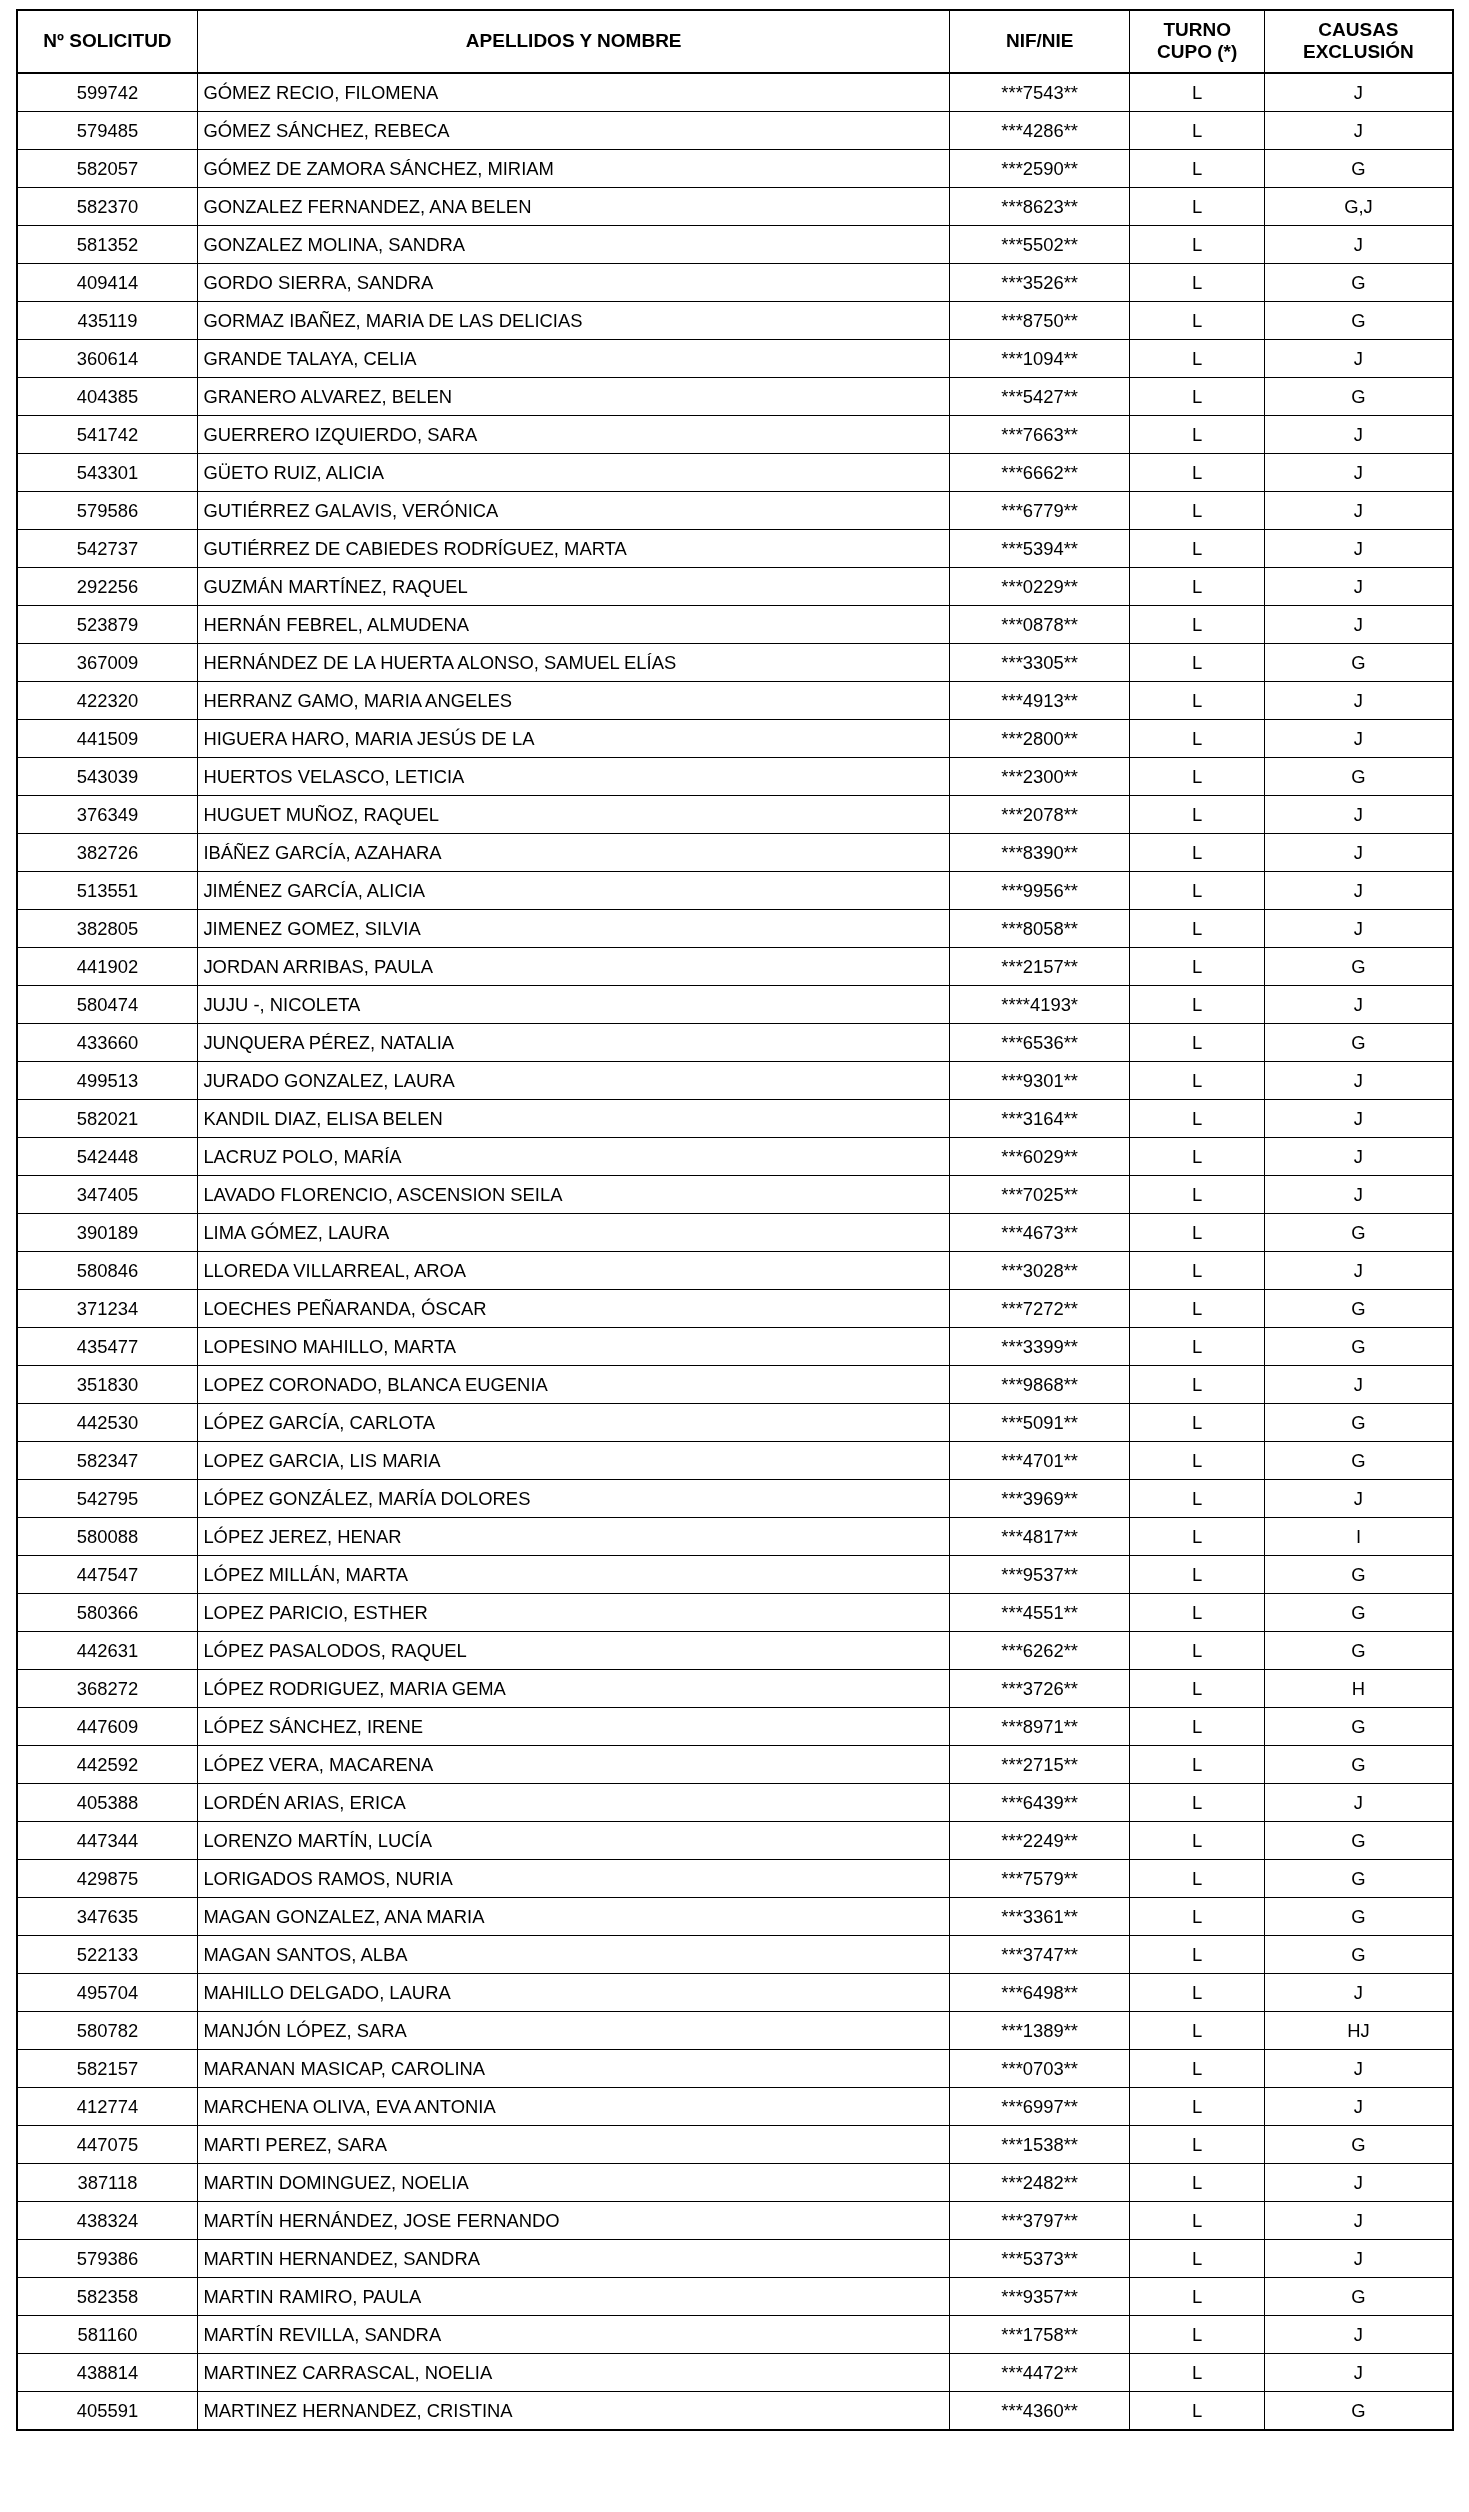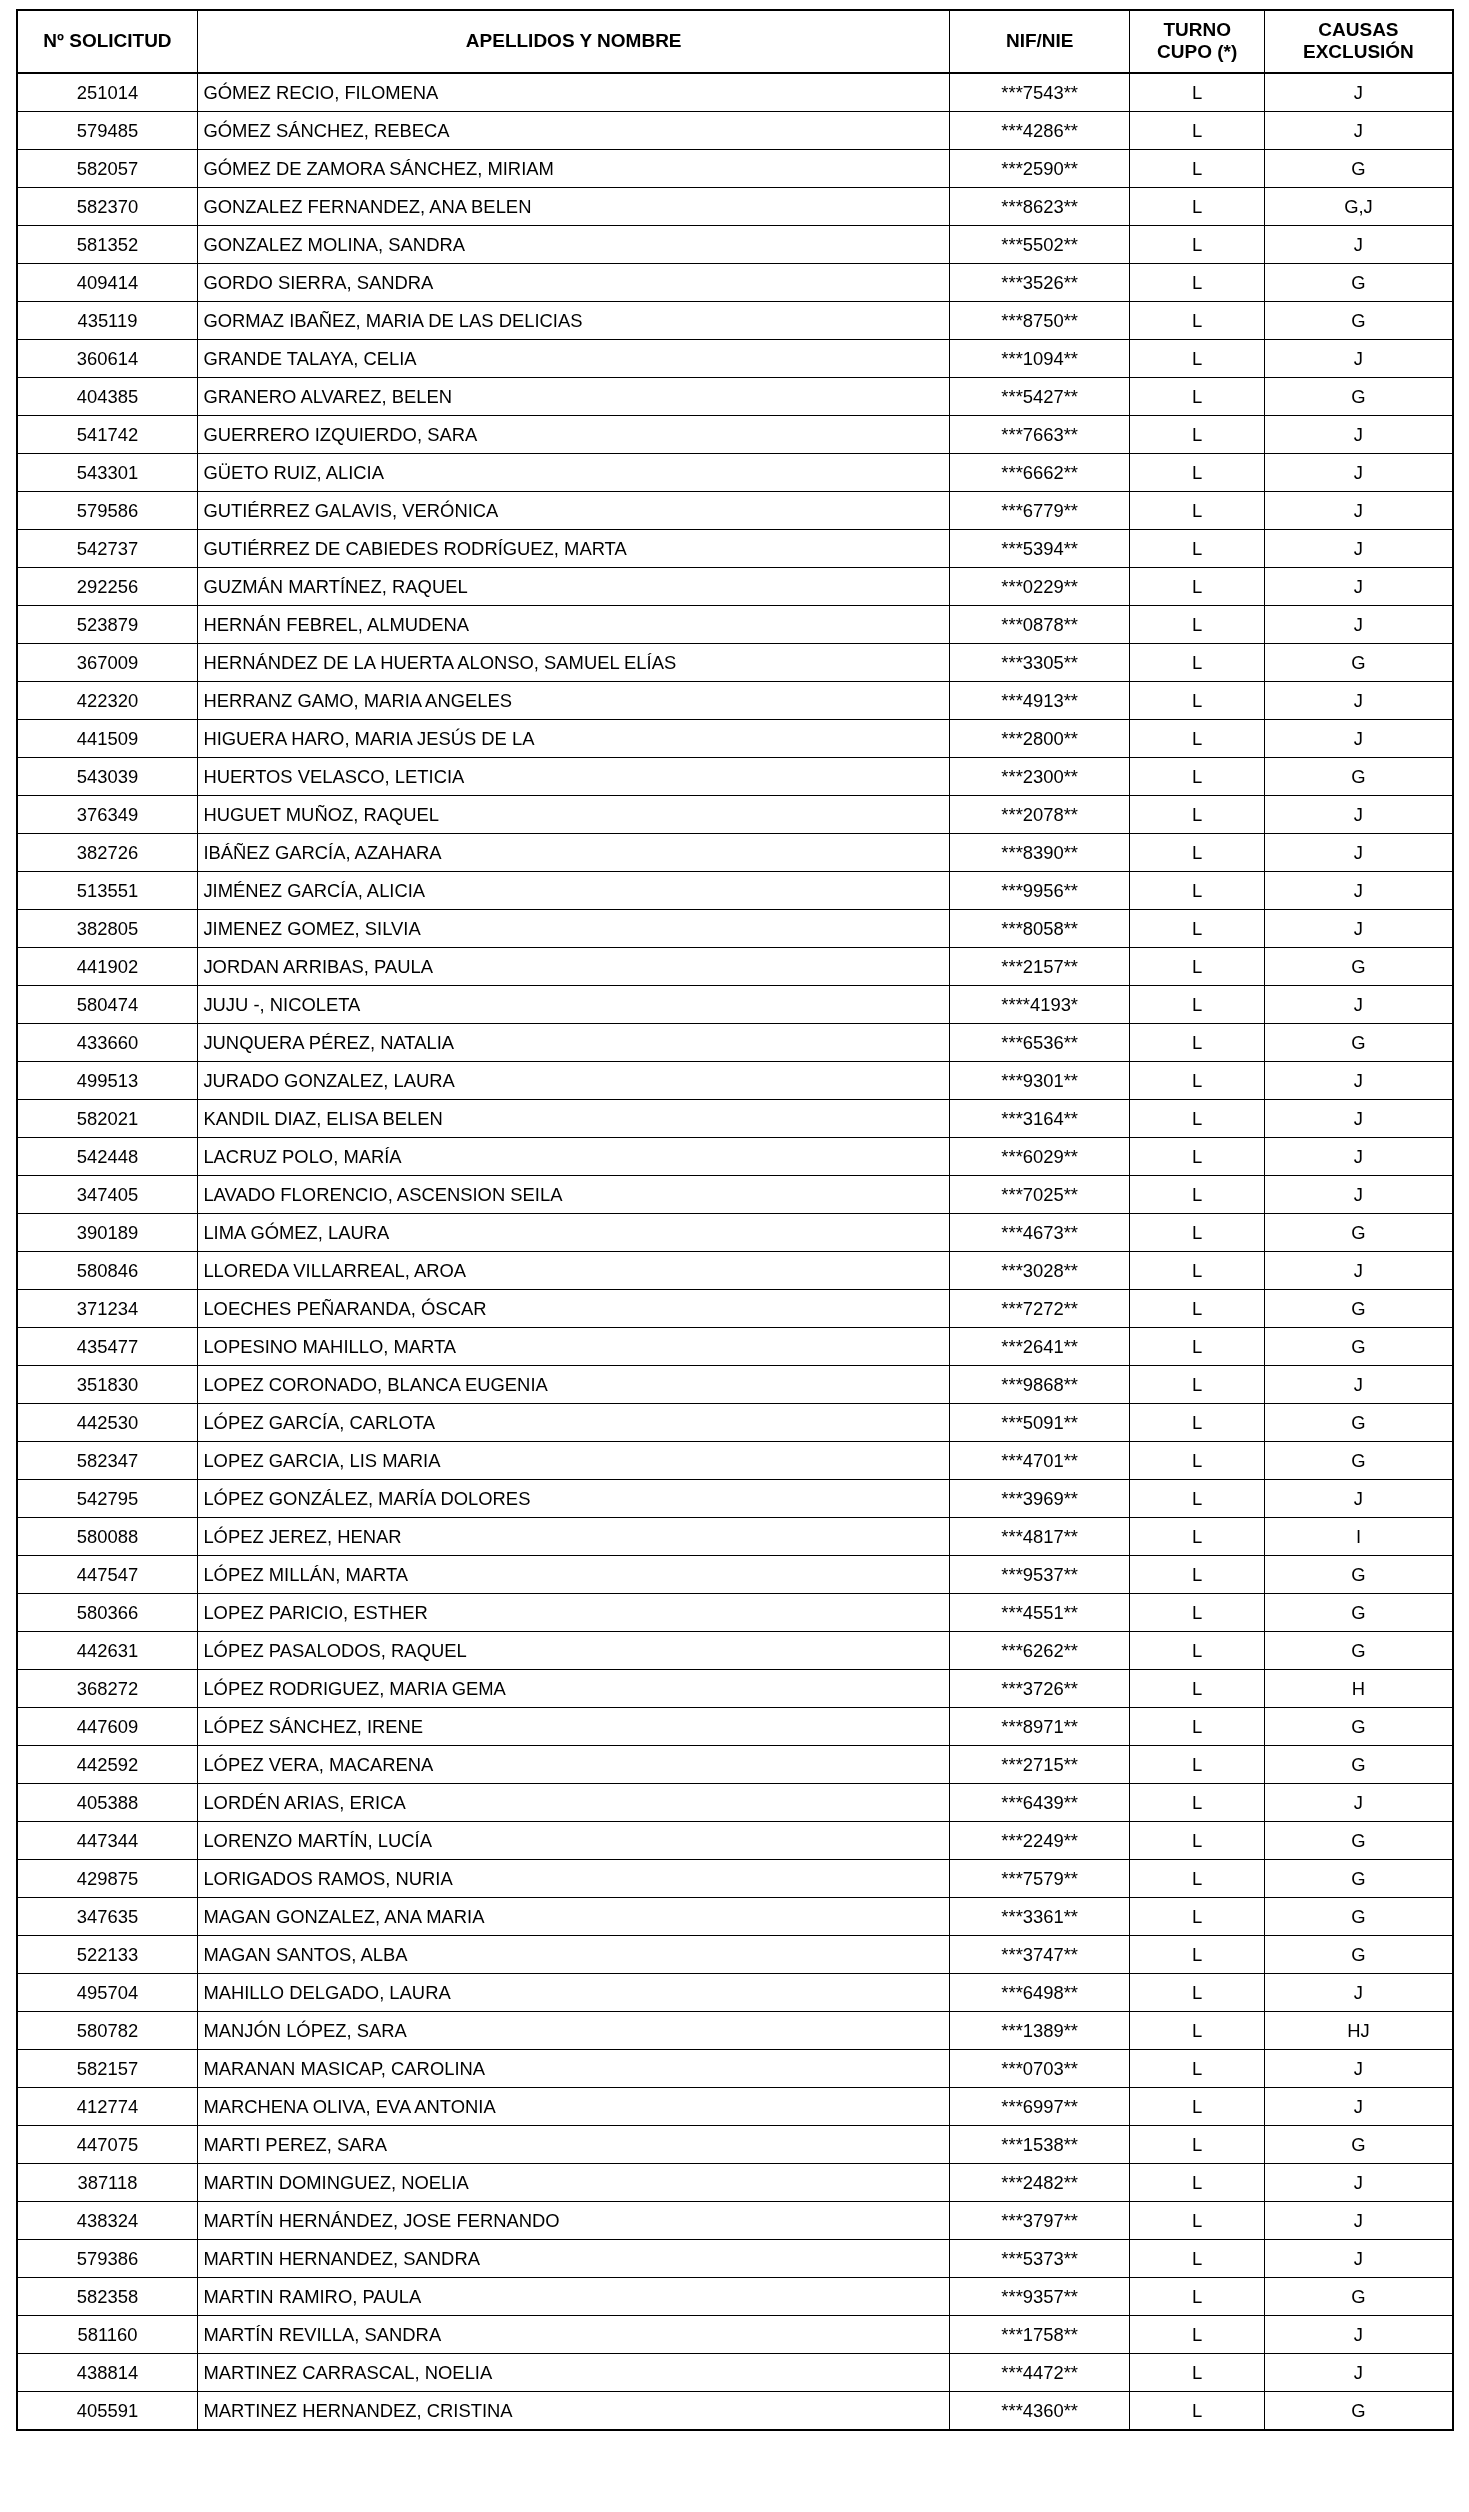--- a/index.html
+++ b/index.html
@@ -71,21 +71,21 @@
         <th>APELLIDOS Y NOMBRE</th>
         <th>NIF/NIE</th>
         <th>TURNO
 CUPO (*)</th>
         <th>CAUSAS
 EXCLUSIÓN</th>
       </tr>
     </thead>
     <tbody>
         <tr>
-          <td class="col-solicitud">251014</td>
+          <td class="col-solicitud">599742</td>
           <td class="col-nombre">GÓMEZ RECIO, FILOMENA</td>
           <td class="col-nif">***7543**</td>
           <td class="col-turno">L</td>
           <td class="col-causas">J</td>
         </tr>
         <tr>
           <td class="col-solicitud">579485</td>
           <td class="col-nombre">GÓMEZ SÁNCHEZ, REBECA</td>
           <td class="col-nif">***4286**</td>
           <td class="col-turno">L</td>
@@ -304,21 +304,21 @@
         <tr>
           <td class="col-solicitud">371234</td>
           <td class="col-nombre">LOECHES PEÑARANDA, ÓSCAR</td>
           <td class="col-nif">***7272**</td>
           <td class="col-turno">L</td>
           <td class="col-causas">G</td>
         </tr>
         <tr>
           <td class="col-solicitud">435477</td>
           <td class="col-nombre">LOPESINO MAHILLO, MARTA</td>
-          <td class="col-nif">***2641**</td>
+          <td class="col-nif">***3399**</td>
           <td class="col-turno">L</td>
           <td class="col-causas">G</td>
         </tr>
         <tr>
           <td class="col-solicitud">351830</td>
           <td class="col-nombre">LOPEZ CORONADO, BLANCA EUGENIA</td>
           <td class="col-nif">***9868**</td>
           <td class="col-turno">L</td>
           <td class="col-causas">J</td>
         </tr>

